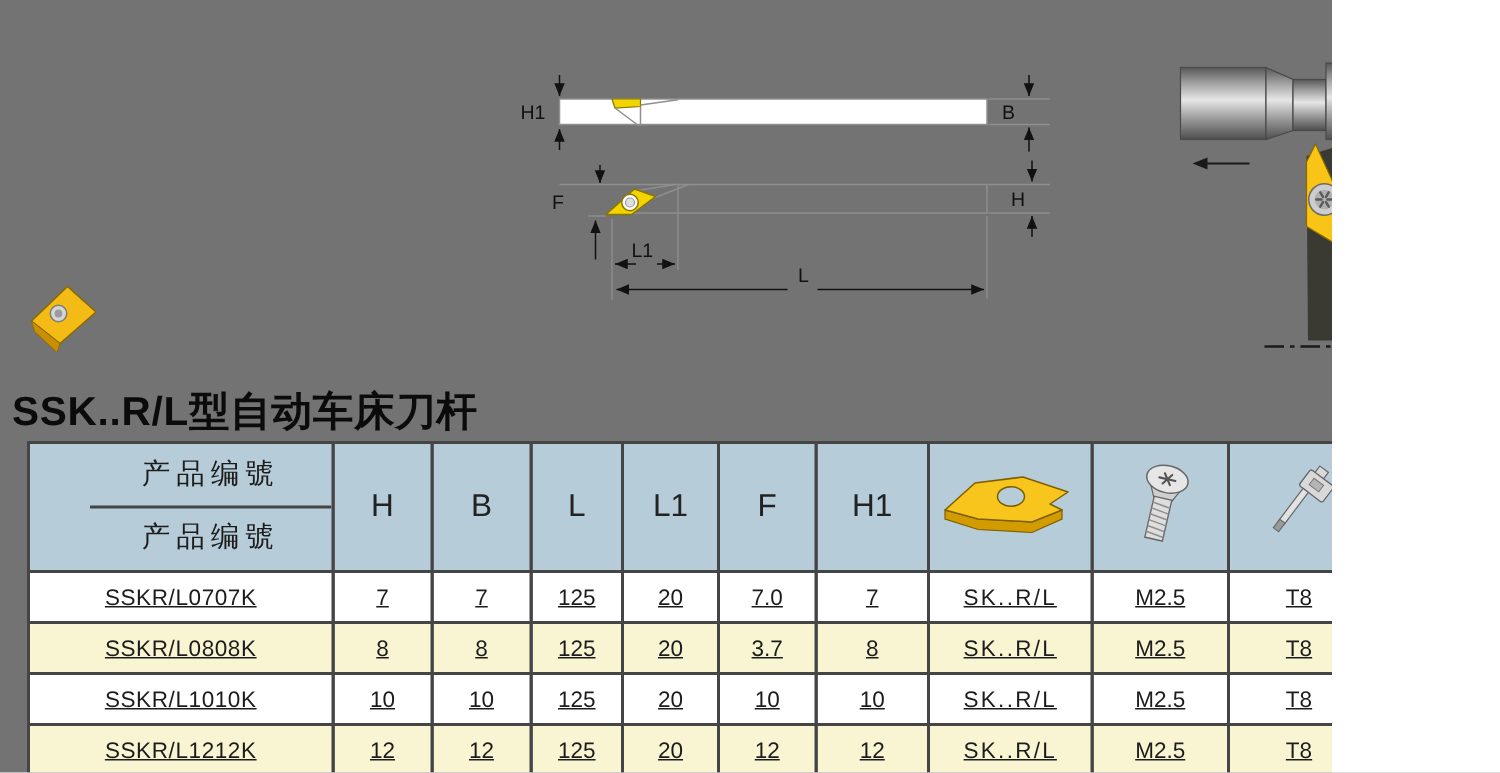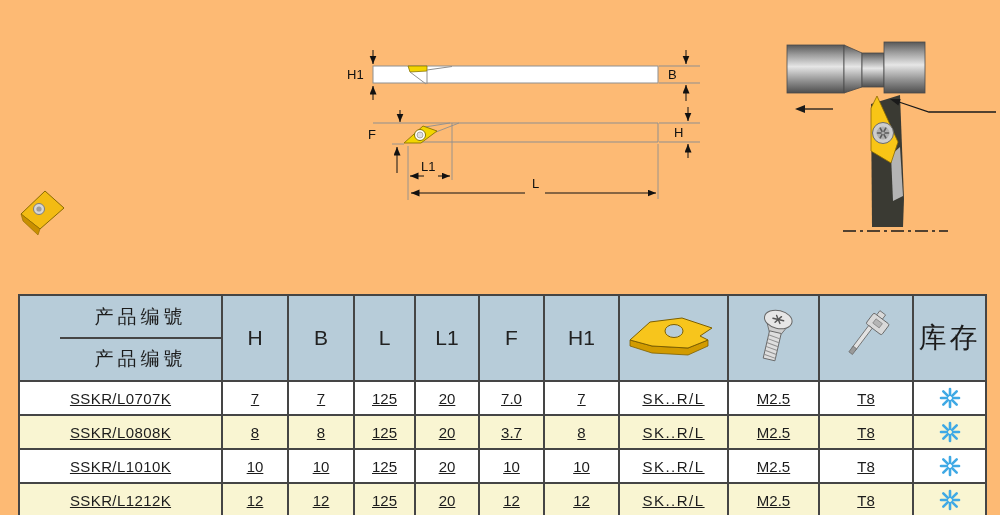--- a/index.html
+++ b/index.html
@@ -1,16 +1,16 @@
 <!DOCTYPE html>
 <html><head>
 <meta charset="utf-8">
 <style>
   html,body{margin:0;padding:0;background:#fff;}
-  .page{position:relative;width:1000px;height:515px;background:#fdba74;overflow:hidden;
+  .page{position:relative;width:888px;height:515px;background:#737373;overflow:hidden;
         font-family:"Liberation Sans",sans-serif;color:#1c1c1c;}
   .fig{position:absolute;}
   #fig-3d{left:0;top:0;}
   #fig-drawings{left:340px;top:30px;}
   #fig-application{left:770px;top:10px;}
   .page-title{position:absolute;left:8px;top:256px;font-size:27px;font-weight:bold;
               color:#0b0b0b;letter-spacing:.5px;white-space:nowrap;}
   table.spec{position:absolute;left:18px;top:294px;width:967px;border-collapse:collapse;
              table-layout:fixed;}
   table.spec th,table.spec td{border:2px solid #454545;padding:0;text-align:center;
@@ -129,20 +129,21 @@
       <line x1="833" y1="109" x2="803" y2="109" stroke="#1a1a1a" stroke-width="1.3"></line>
       <polygon points="795,109 805,105 805,113" fill="#1a1a1a"></polygon>
     </g>
     <g>
       <polyline points="996,112 929,112 899,102" fill="none" stroke="#1a1a1a" stroke-width="1.3"></polyline>
       <polygon points="890,99 900.6,98.9 898.4,105.5" fill="#1a1a1a"></polygon>
     </g>
     <line x1="843" y1="231" x2="948" y2="231" stroke="#1a1a1a" stroke-width="1.6" stroke-dasharray="13 4 3 4"></line>
   </svg>
 
+  <div class="page-title">SSK..R/L型自动车床刀杆</div>
 
   <table class="spec">
     <colgroup>
       <col style="width:203px">
         <col style="width:66px">
         <col style="width:66px">
         <col style="width:61px">
       <col style="width:64px">
         <col style="width:65px">
         <col style="width:75px">

